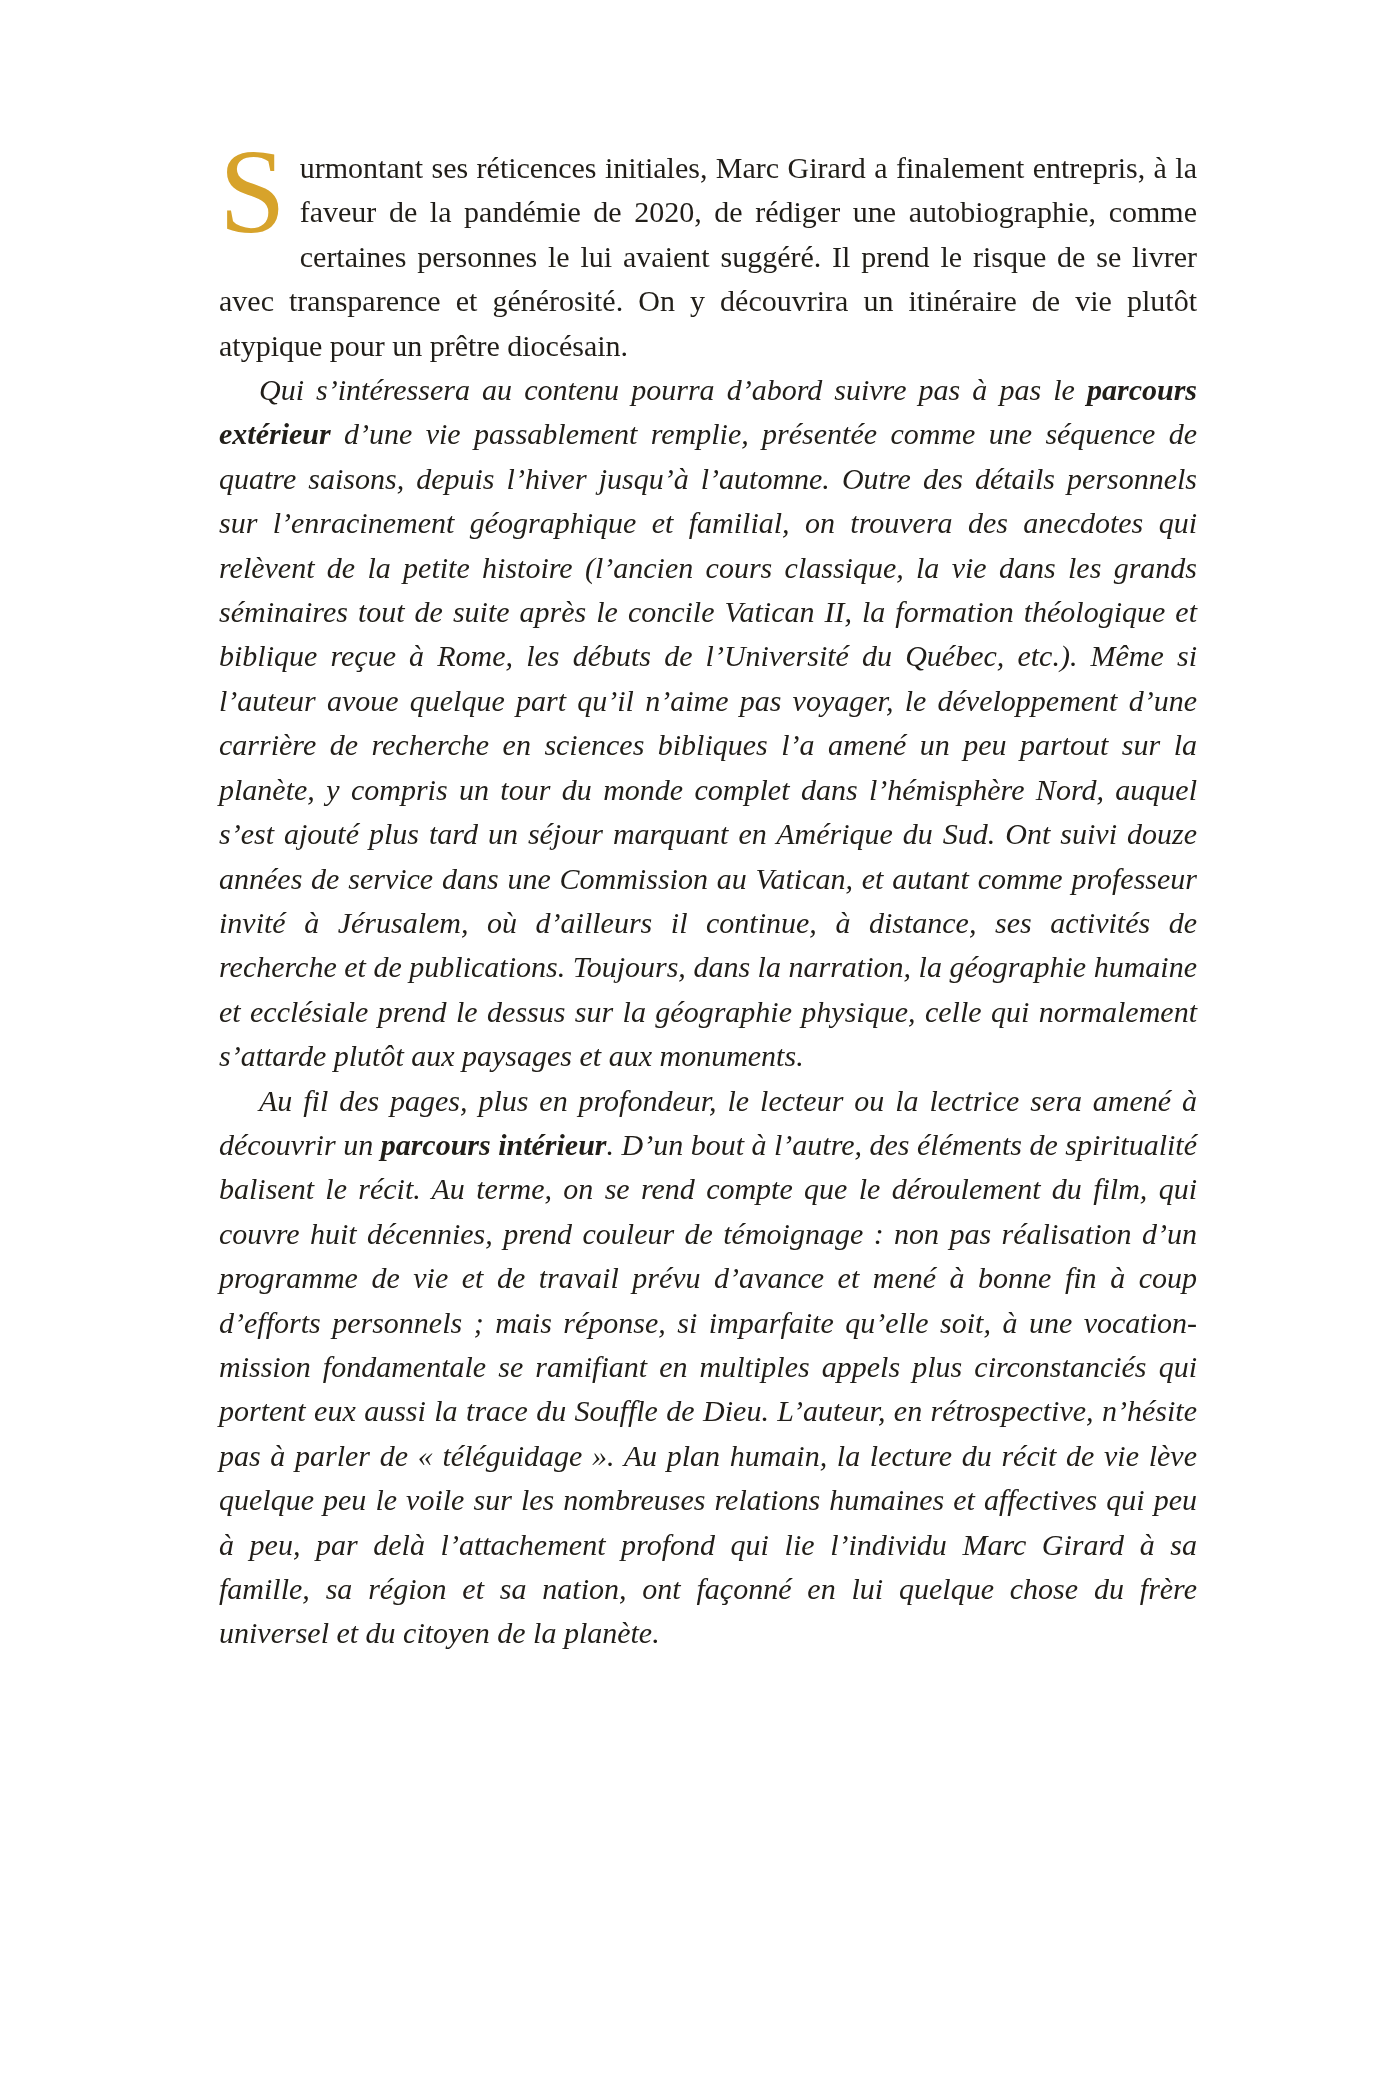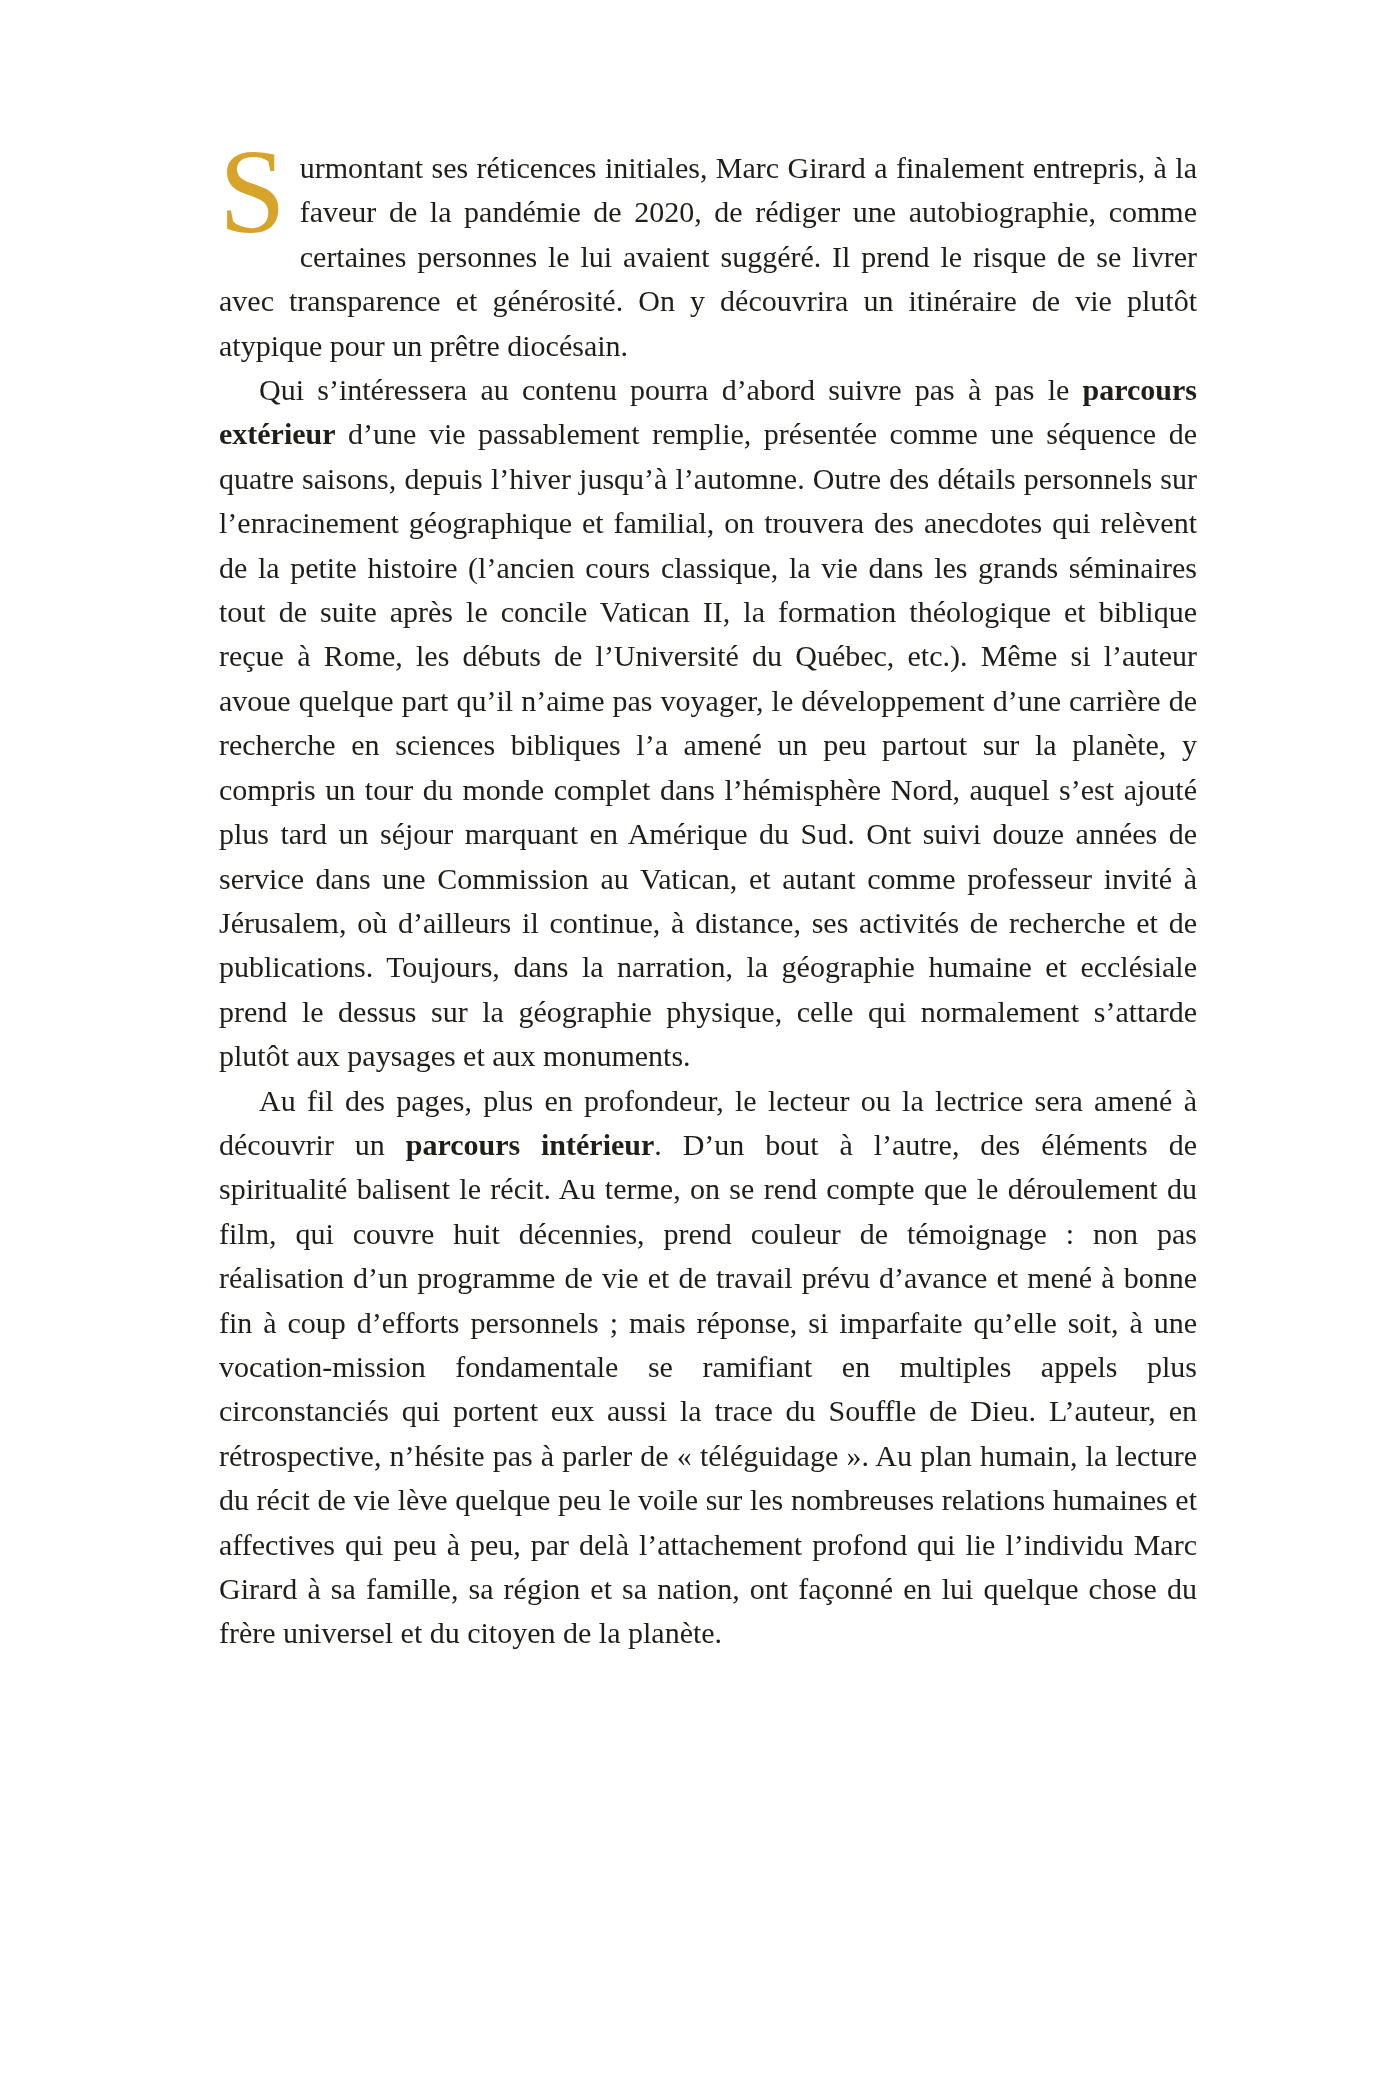--- a/index.html
+++ b/index.html
@@ -25,20 +25,21 @@
     color: #211e19;
     text-align: justify;
     hyphens: none;
   }
   .para {
     margin: 0;
     padding: 0;
   }
   .para.indent {
     text-indent: 40px;
+    font-style: italic;
   }
   .dropcap {
     float: left;
     font-family: "Liberation Serif", "DejaVu Serif", serif;
     font-size: 120px;
     line-height: 88px;
     padding: 2px 14px 0 0;
     color: #d7a32b;
     font-weight: 400;
   }

